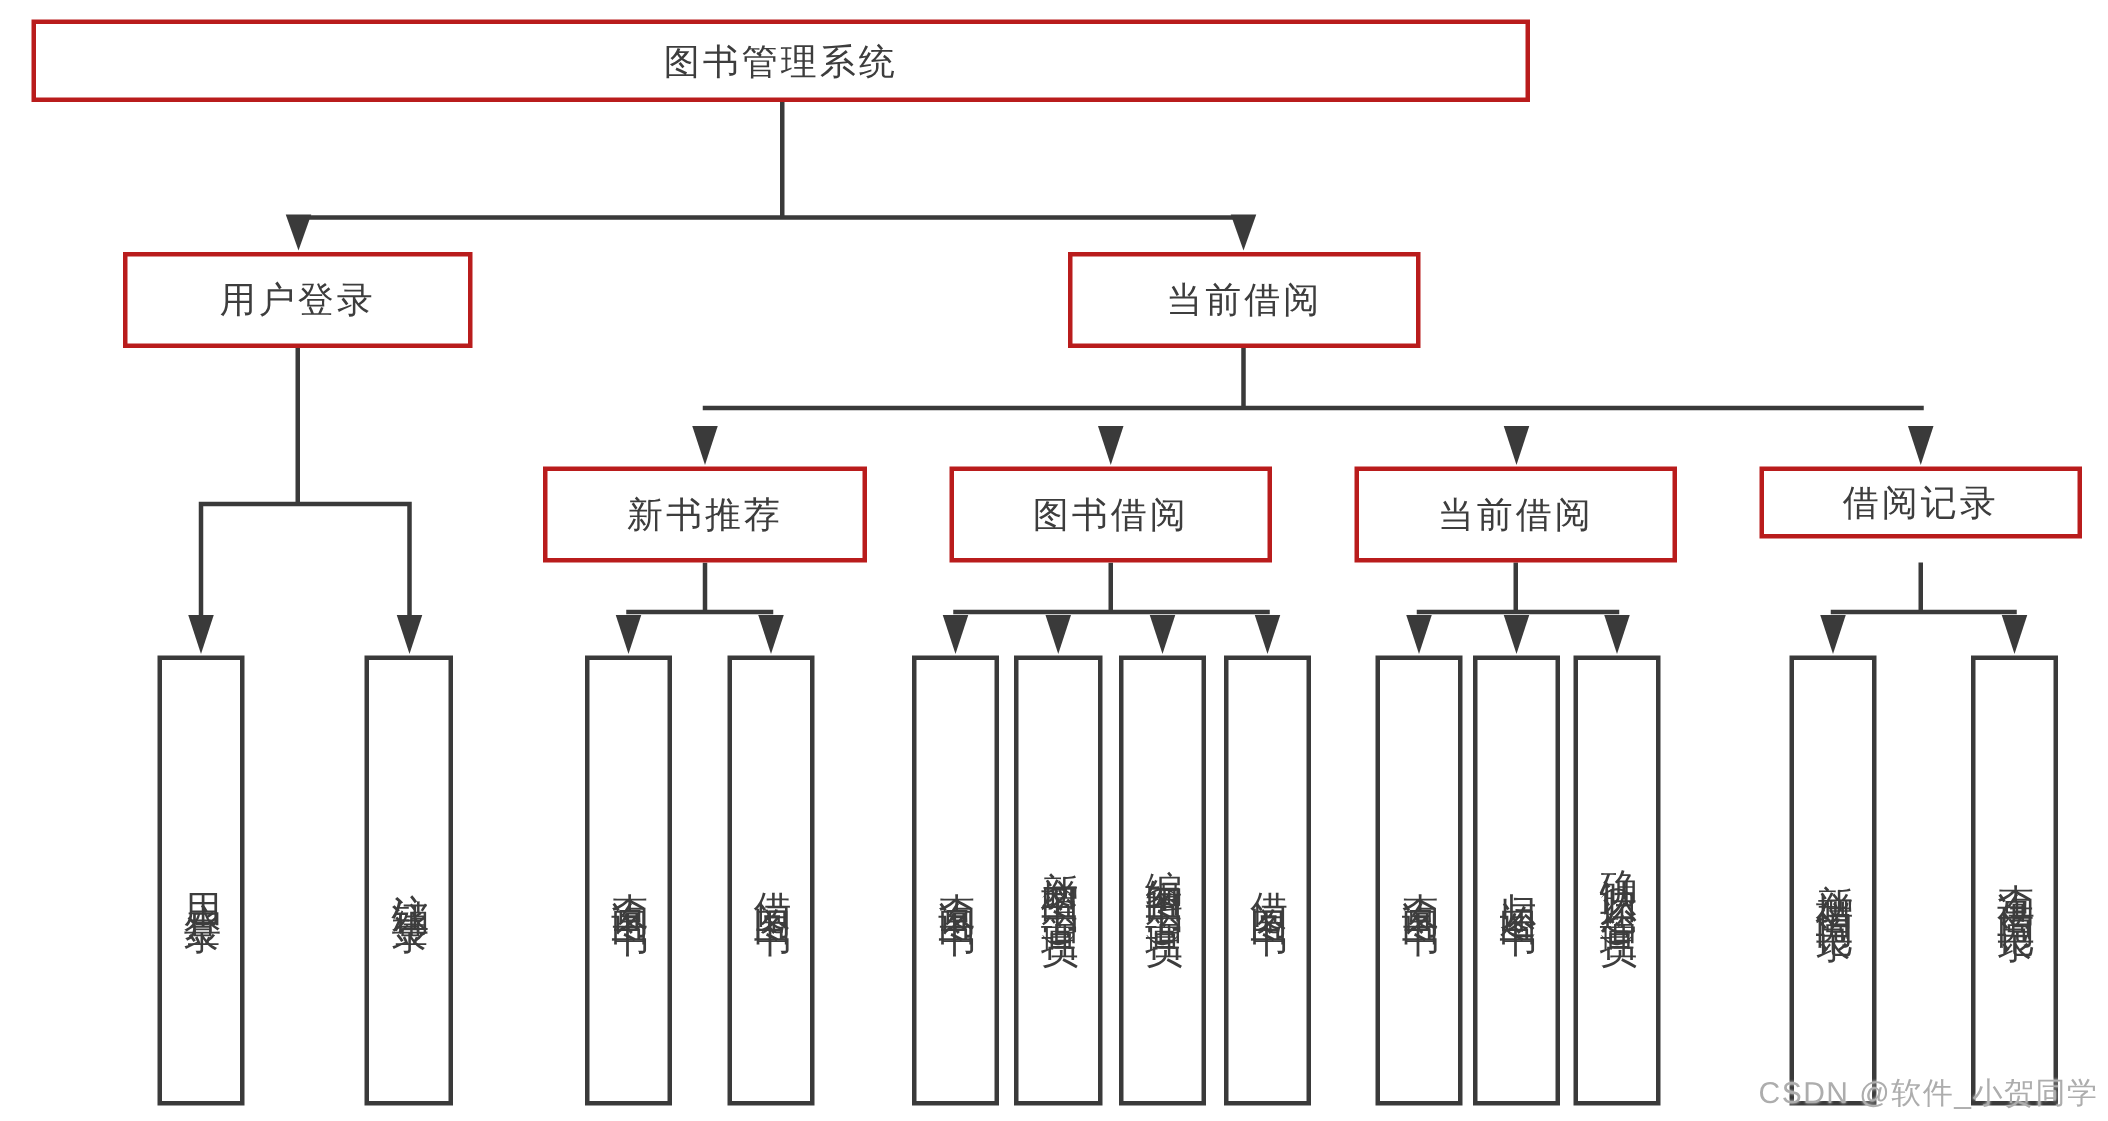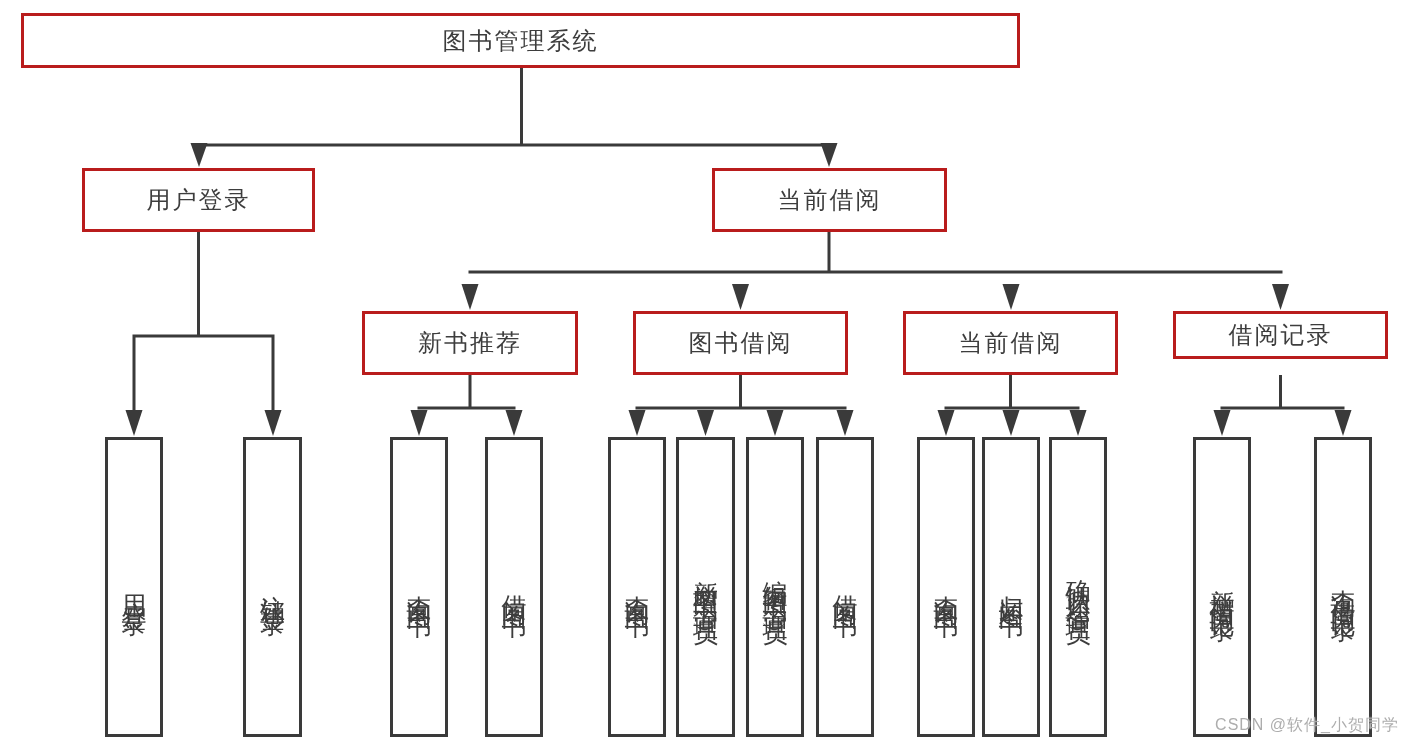--- a/index.html
+++ b/index.html
@@ -15,21 +15,21 @@
   }
   .vbox {
     position:absolute; top:437px; height:300px; box-sizing:border-box; background:#ffffff;
     border:3px solid #3a3a3a; display:flex; align-items:center; justify-content:center;
   }
   .vbox .vtext {
     writing-mode:vertical-rl; font-size:25px; color:#3d3d3d;
     letter-spacing:6px; line-height:1;
   }
   .watermark {
-    position:absolute; right:6px; top:715px; font-size:16px; color:#adadad;
+    position:absolute; right:6px; top:715px; font-size:20px; color:#adadad;
     letter-spacing:1px; z-index:5; text-shadow:0 0 2px #ffffff;
   }
 </style>
 </head>
 <body>
 
 <div id="stage">
 
   <svg id="connectors" viewBox="0 0 1405 747" xmlns="http://www.w3.org/2000/svg">
     <path d="M521.5 66 V146.5

